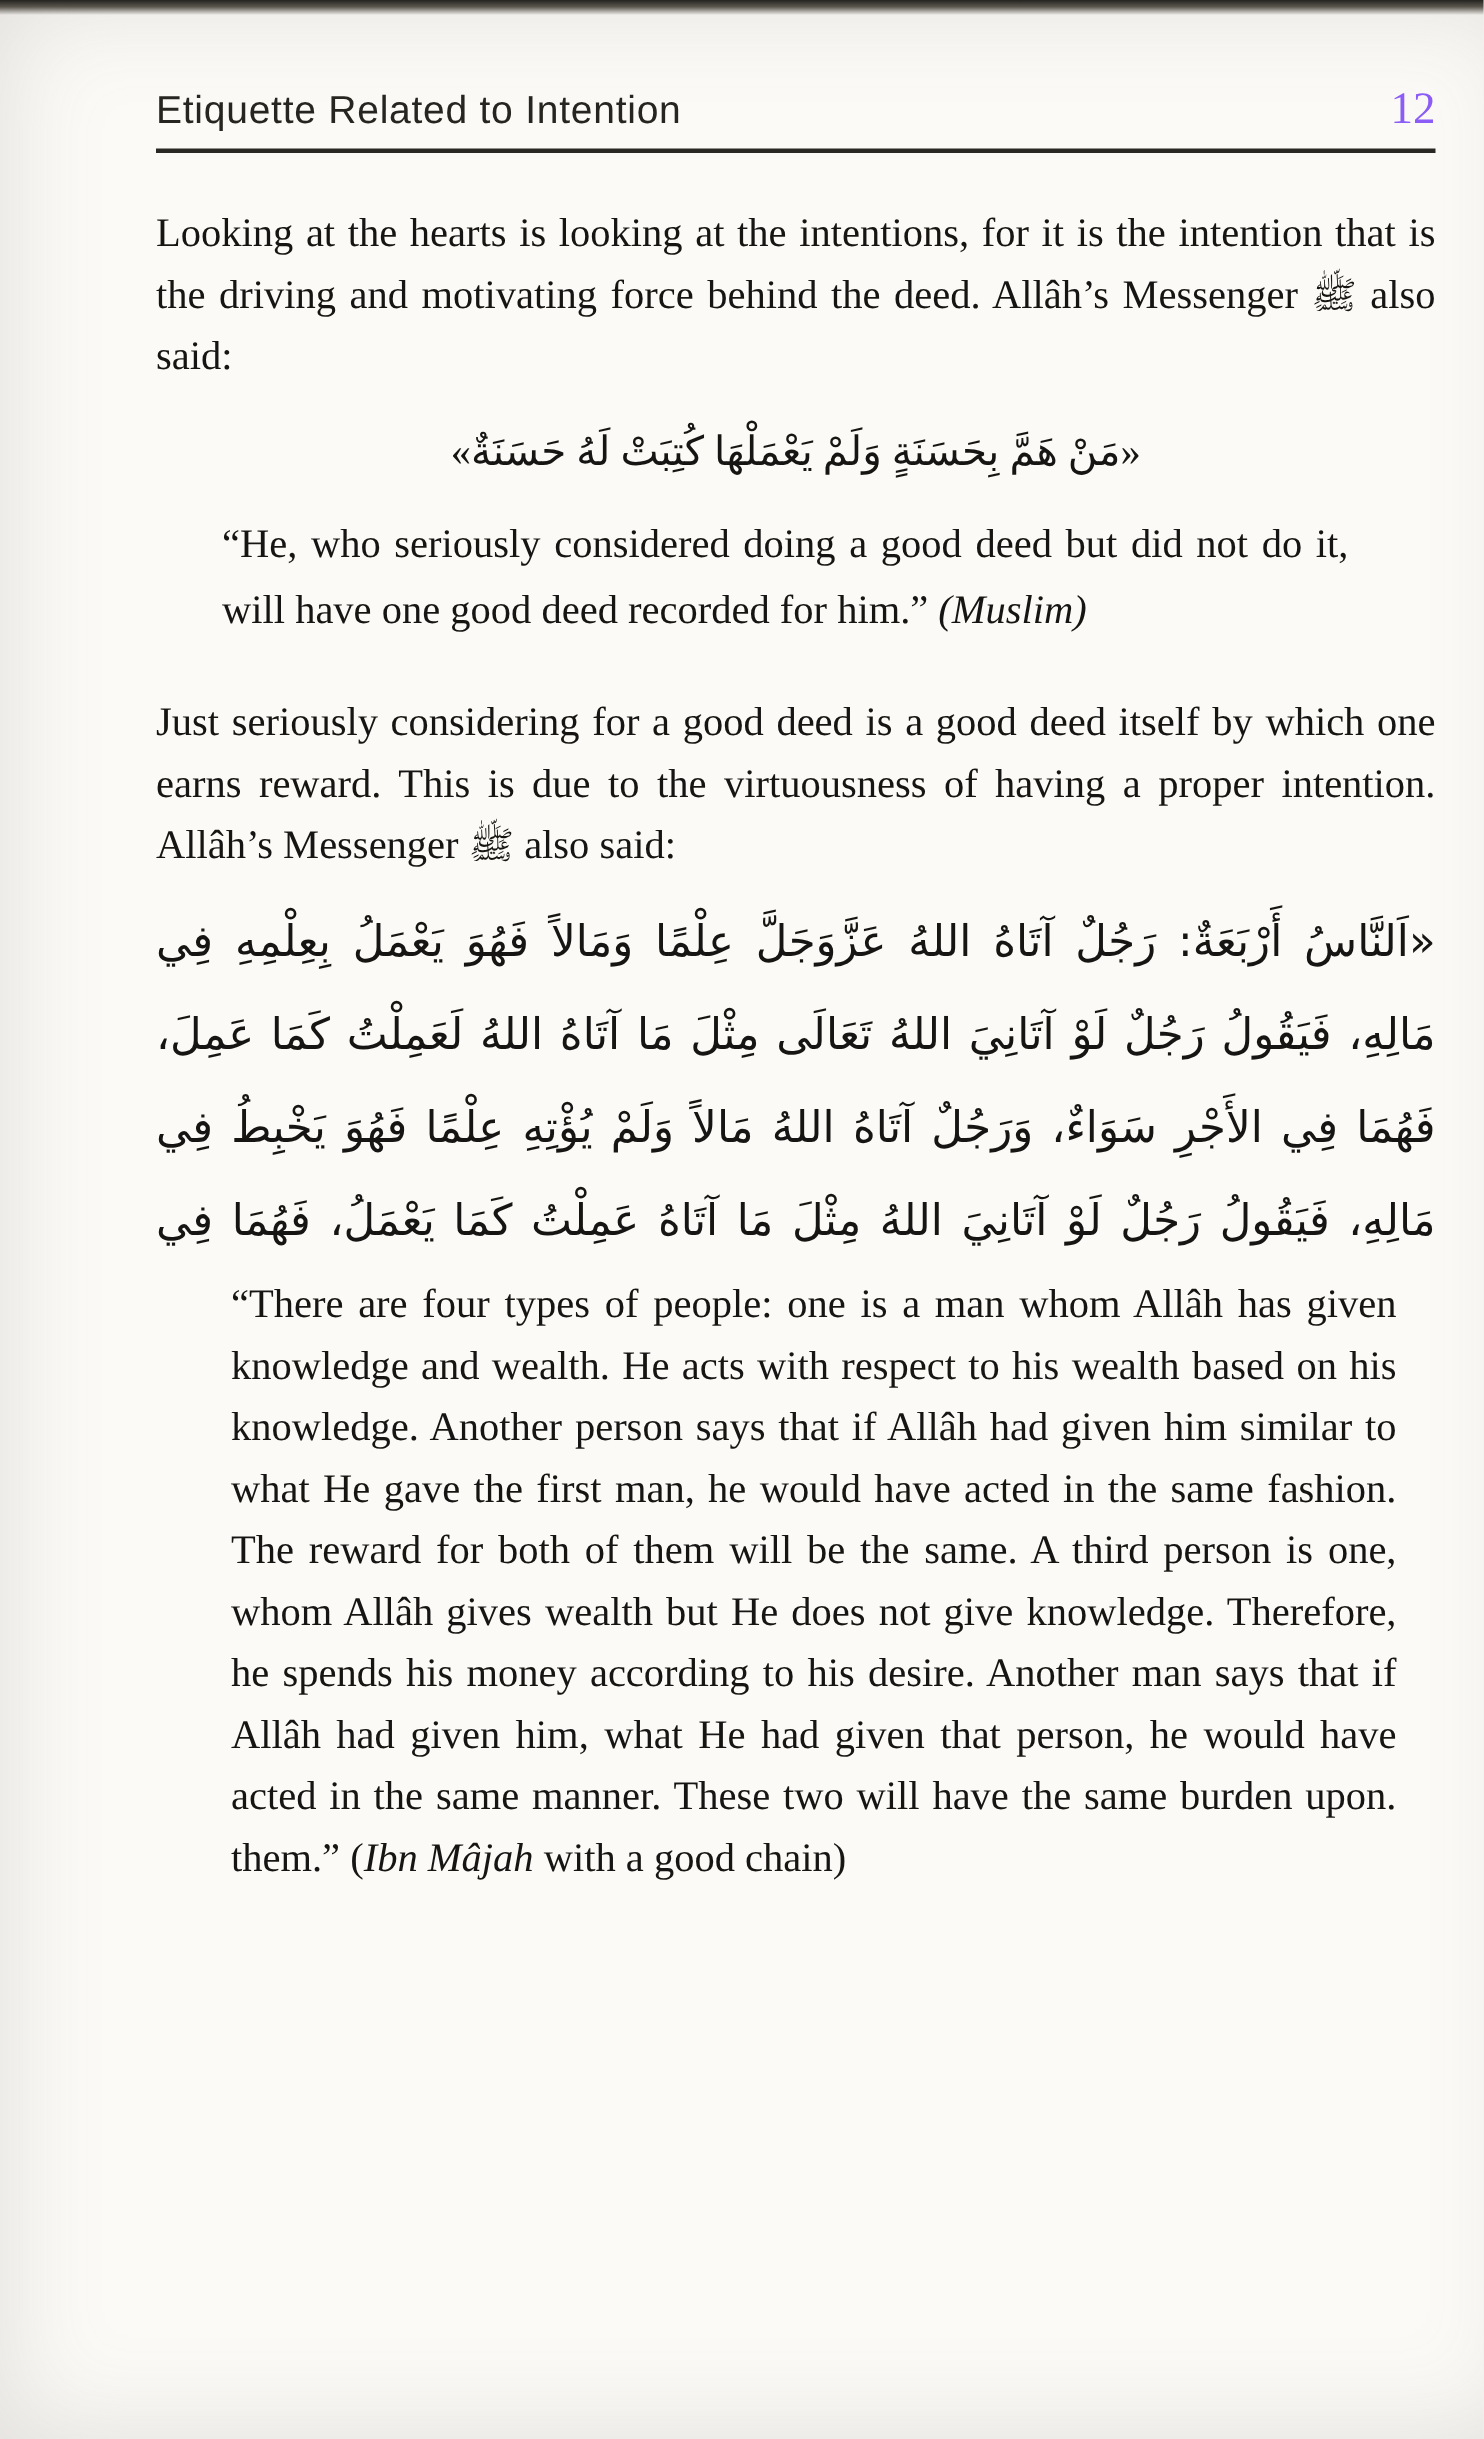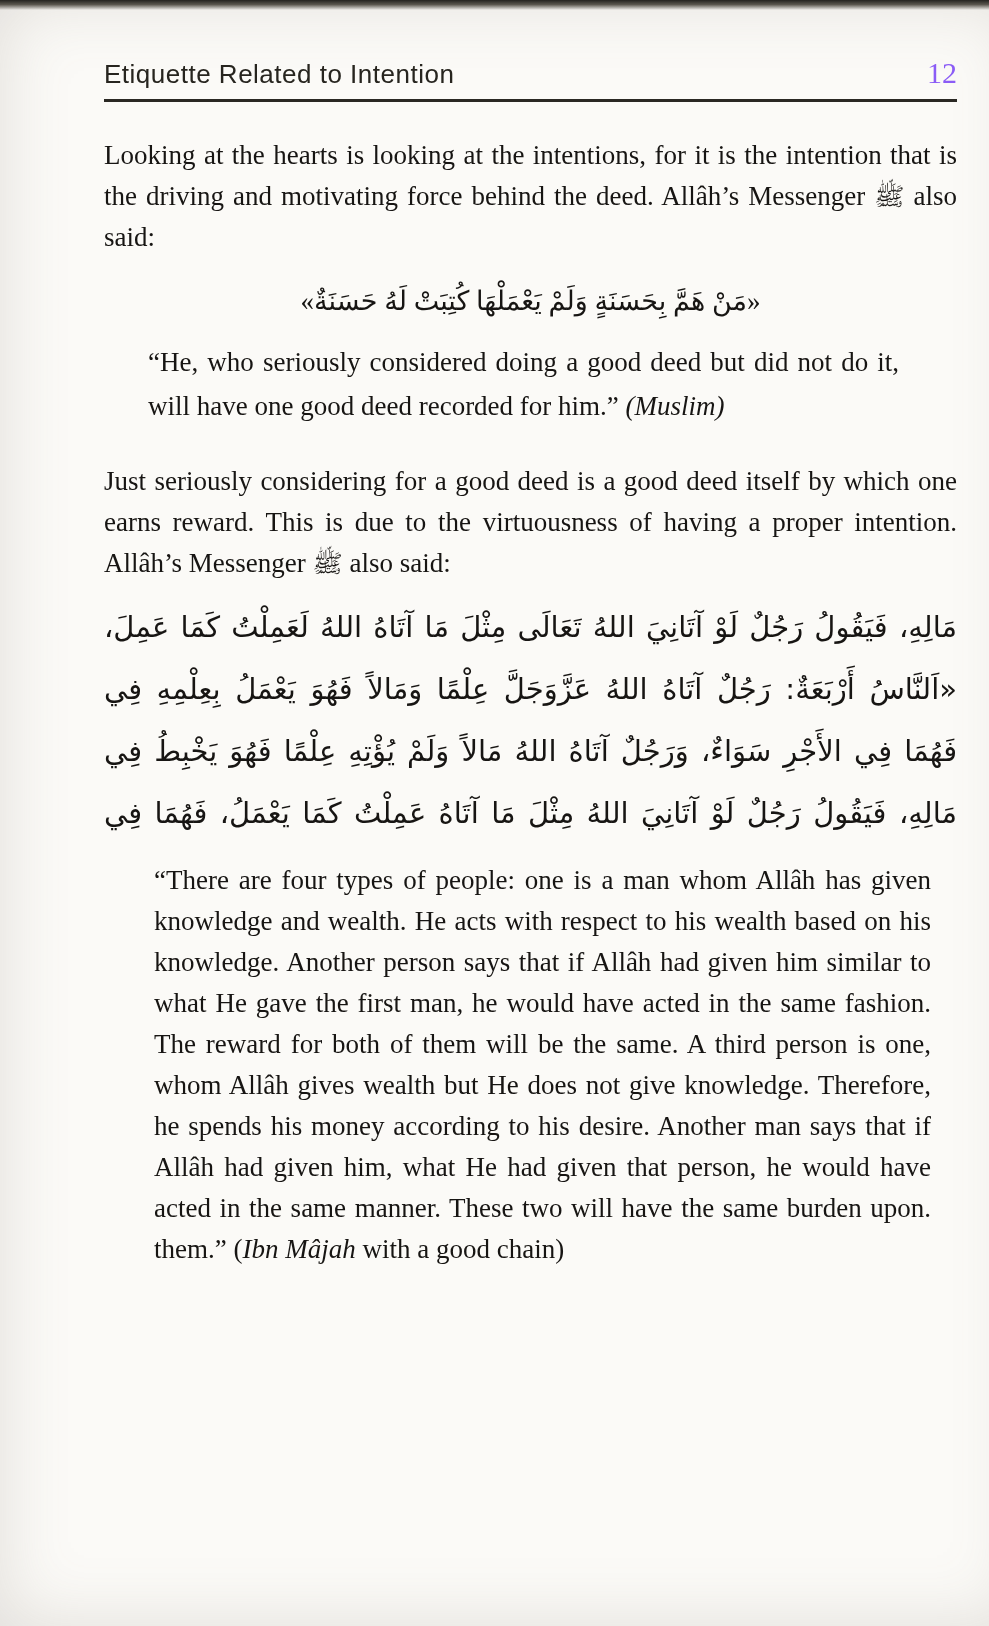--- a/index.html
+++ b/index.html
@@ -44,21 +44,21 @@
     font-family: Liberation Serif, serif;
     font-size: 27px; line-height: 50px;
   }
 
   .quote-block {
     margin: 14px 58px 0 44px;
     font-size: 27px; line-height: 44px;
     text-align: justify;
   }
   .quote-block.q2 {
-    margin: 16px 26px 0 50px;
+    margin: 5px 26px 0 50px;
     line-height: 41px;
   }
   .src-italic { font-style: italic; }
 
   .arabic-block { margin-top: 12px; }
   .ar-line {
     direction: rtl;
     font-family: "DejaVu Sans", sans-serif;
     font-size: 29px; line-height: 62px;
     text-align: justify; text-align-last: justify;
@@ -83,22 +83,22 @@
 
     <p class="body-para"><span>Looking at the hearts is looking at the intentions, for it is the intention that is the driving and motivating force behind the deed. Allâh’s Messenger </span><span class="pbuh">ﷺ</span><span> also said:</span></p>
 
     <div class="arabic-center">«مَنْ هَمَّ بِحَسَنَةٍ وَلَمْ يَعْمَلْهَا كُتِبَتْ لَهُ حَسَنَةٌ»</div>
 
     <p class="quote-block q1"><span>“He, who seriously considered doing a good deed but did not do it, will have one good deed recorded for him.” </span><span class="src-italic">(Muslim)</span></p>
 
     <p class="body-para"><span>Just seriously considering for a good deed is a good deed itself by which one earns reward. This is due to the virtuousness of having a proper intention. Allâh’s Messenger </span><span class="pbuh">ﷺ</span><span> also said:</span></p>
 
     <div class="arabic-block">
+      <div class="ar-line">«اَلنَّاسُ أَرْبَعَةٌ: رَجُلٌ آتَاهُ اللهُ عَزَّوَجَلَّ عِلْمًا وَمَالاً فَهُوَ يَعْمَلُ بِعِلْمِهِ فِي</div>
       <div class="ar-line">مَالِهِ، فَيَقُولُ رَجُلٌ لَوْ آتَانِيَ اللهُ تَعَالَى مِثْلَ مَا آتَاهُ اللهُ لَعَمِلْتُ كَمَا عَمِلَ،</div>
-      <div class="ar-line">«اَلنَّاسُ أَرْبَعَةٌ: رَجُلٌ آتَاهُ اللهُ عَزَّوَجَلَّ عِلْمًا وَمَالاً فَهُوَ يَعْمَلُ بِعِلْمِهِ فِي</div>
       <div class="ar-line">فَهُمَا فِي الأَجْرِ سَوَاءٌ، وَرَجُلٌ آتَاهُ اللهُ مَالاً وَلَمْ يُؤْتِهِ عِلْمًا فَهُوَ يَخْبِطُ فِي</div>
       <div class="ar-line">مَالِهِ، فَيَقُولُ رَجُلٌ لَوْ آتَانِيَ اللهُ مِثْلَ مَا آتَاهُ عَمِلْتُ كَمَا يَعْمَلُ، فَهُمَا فِي</div>
     </div>
 
     <p class="quote-block q2"><span>“There are four types of people: one is a man whom Allâh has given knowledge and wealth. He acts with respect to his wealth based on his knowledge. Another person says that if Allâh had given him similar to what He gave the first man, he would have acted in the same fashion. The reward for both of them will be the same. A third person is one, whom Allâh gives wealth but He does not give knowledge. Therefore, he spends his money according to his desire. Another man says that if Allâh had given him, what He had given that person, he would have acted in the same manner. These two will have the same burden upon. them.” (</span><span class="src-italic">Ibn Mâjah</span><span> with a good chain)</span></p>
 
 
   </div>
 </div>
 

